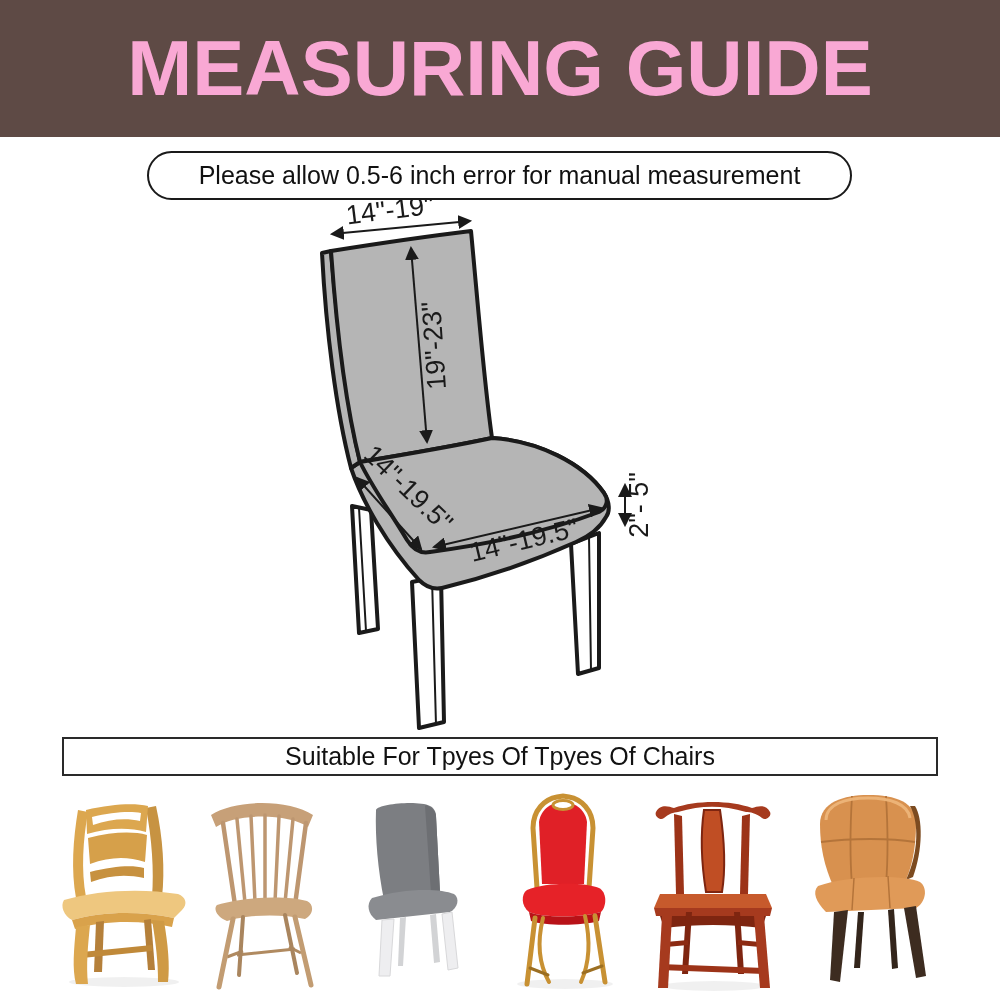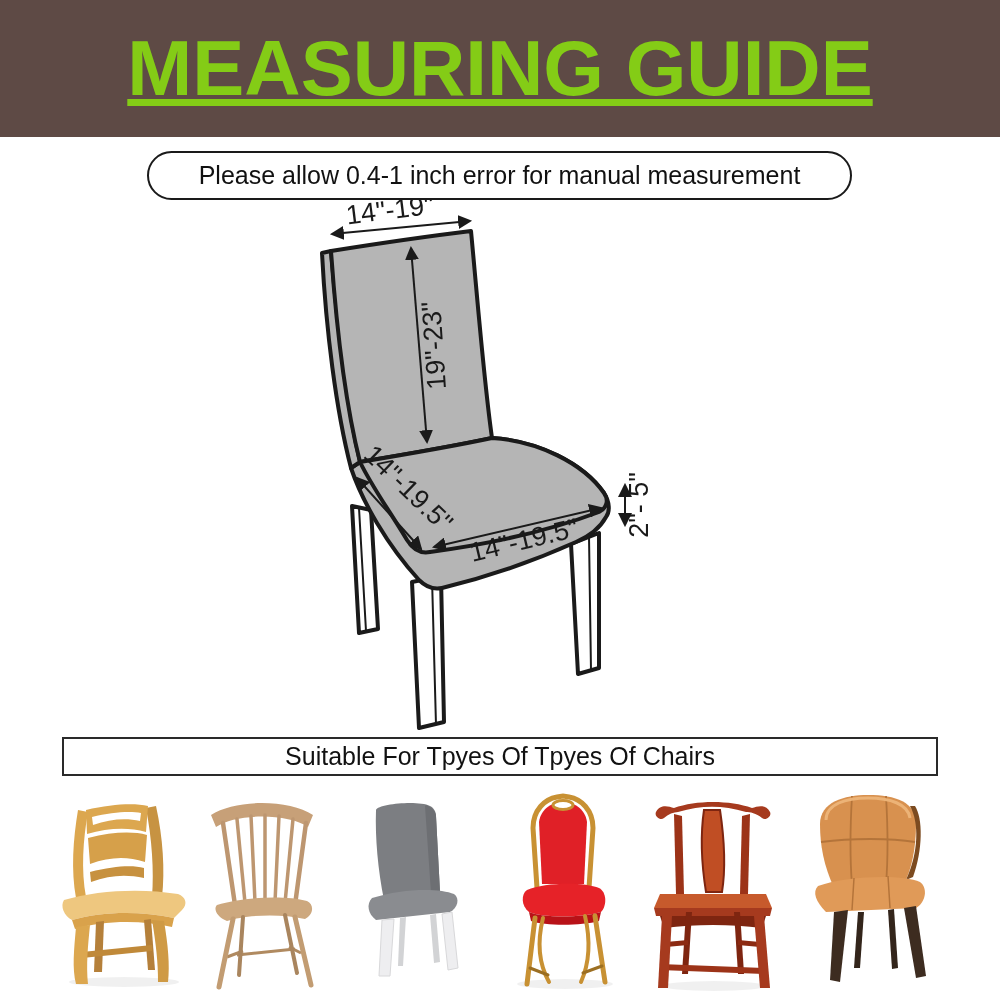--- a/index.html
+++ b/index.html
@@ -2,22 +2,22 @@
 <html><head>
 <meta charset="utf-8">
 <style>
   html,body{margin:0;padding:0;background:#ffffff;}
   #stage{position:relative;width:1000px;height:1000px;background:#ffffff;overflow:hidden;
          font-family:"Liberation Sans", sans-serif;}
   .abs{position:absolute;}
   
   #hdr{left:0;top:0;width:1000px;height:137px;background:#5e4a45;
        display:flex;align-items:center;justify-content:center;}
-  #hdr h1{margin:0;color:#84cc16;font-size:78px;font-weight:bold;letter-spacing:0px;
-          font-family:"Liberation Sans", sans-serif;text-decoration:underline;}
+  #hdr h1{margin:0;color:#f9a8d4;font-size:78px;font-weight:bold;letter-spacing:0px;
+          font-family:"Liberation Sans", sans-serif;}
   
   #pill{left:147px;top:151px;width:701px;height:45px;border:2px solid #1a1a1a;border-radius:26px;
         display:flex;align-items:center;justify-content:center;background:#ffffff;}
   #pill span{font-size:25px;color:#111111;}
   
   #suit{left:62px;top:737px;width:872px;height:35px;border:2px solid #2a2a2a;background:#ffffff;
         display:flex;align-items:center;justify-content:center;}
   #suit span{font-size:25px;color:#111111;}
   
   #diag{left:280px;top:200px;width:420px;height:545px;}
@@ -28,21 +28,21 @@
 </head>
 <body>
 
 <div id="stage">
 
   <div id="hdr" class="abs">
     <h1>MEASURING GUIDE</h1>
   </div>
 
   <div id="pill" class="abs">
-    <span>Please allow 0.4-1 inch error for manual measurement</span>
+    <span>Please allow 0.5-6 inch error for manual measurement</span>
   </div>
 
   <svg id="diag" class="abs" viewBox="280 200 420 545">
     <defs>
       <marker id="ah" viewBox="0 0 10 10" refX="8.5" refY="5" markerWidth="7" markerHeight="7" orient="auto-start-reverse">
         <path d="M0,0 L10,5 L0,10 Z" fill="#1a1a1a"></path>
       </marker>
     </defs>
 
     <g fill="#ffffff" stroke="#1a1a1a" stroke-width="4" stroke-linejoin="round">

